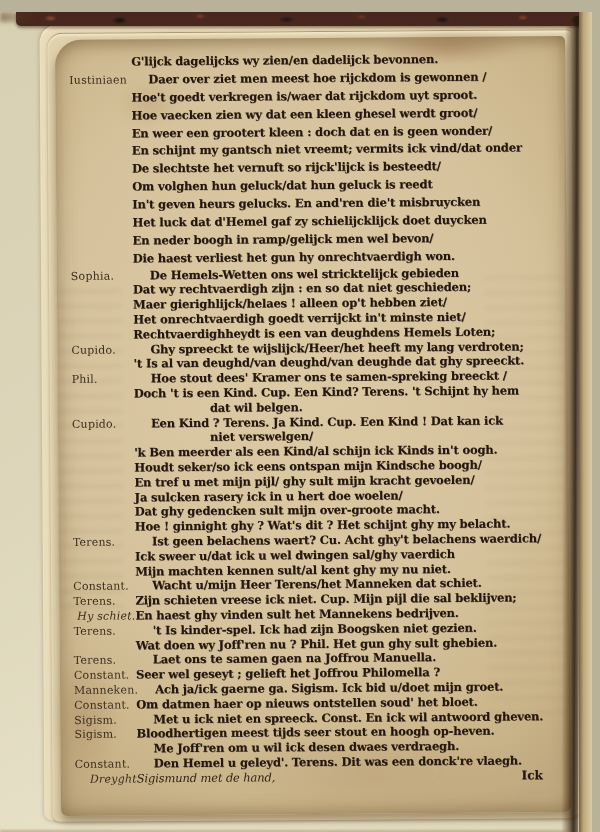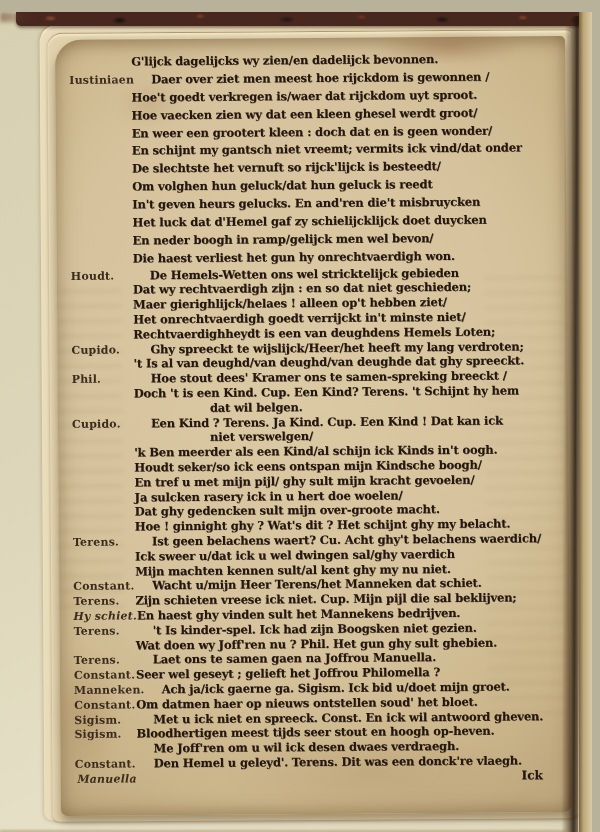--- a/index.html
+++ b/index.html
@@ -45,21 +45,21 @@
   .gutter{position:absolute;left:563px;top:4px;width:17px;height:822px;
     transform:rotate(.25deg);filter:blur(.6px);
     background:linear-gradient(to right,rgba(80,55,30,0) 0%,rgba(70,45,22,.5) 40%,rgba(32,20,9,.85) 72%,rgba(60,40,20,.55) 100%);}
   .facing{position:absolute;left:579px;top:0;width:21px;height:832px;
     background:linear-gradient(to right,#7c6241 0%,#bca879 22%,#d9c8a3 58%,#d2c099 100%);}
   
   .text{position:absolute;left:14px;top:14px;right:26px;}
   .line{display:flex;align-items:baseline;white-space:nowrap;}
   .line.tall{height:17.9px;line-height:17.9px;}
   .line.short{height:14.8px;line-height:14.8px;}
-  .speaker{flex:0 0 62px;font-size:11px;font-weight:700;color:#3b2b1c;letter-spacing:.2px;}
+  .speaker{flex:0 0 62px;font-size:11px;font-weight:400;color:#3b2b1c;letter-spacing:.2px;}
   .speaker.it{font-style:italic;text-align:right;}
   .verse{font-size:11.5px;font-weight:700;color:#241710;letter-spacing:-.15px;
     text-shadow:.4px .4px .3px rgba(45,28,12,.5);}
   .i1 .verse{padding-left:17px;}
   .i2 .verse{padding-left:76px;}
   .verse.vit{font-weight:400;font-style:italic;text-shadow:none;color:#3224166;color:#322416;}
   .catch{margin-left:auto;font-size:12px;font-weight:700;color:#241710;
     text-shadow:.4px .4px .3px rgba(45,28,12,.5);padding-right:2px;}
   
   .stain{position:absolute;pointer-events:none;}
@@ -138,21 +138,21 @@
   </div>
         <div class="line i0 tall">
     <span class="speaker"></span>
     <span class="verse">En neder boogh in ramp/gelijck men wel bevon/</span>
   </div>
         <div class="line i0 tall">
     <span class="speaker"></span>
     <span class="verse">Die haest verliest het gun hy onrechtvaerdigh won.</span>
   </div>
         <div class="line i1 short">
-    <span class="speaker">Houdt.</span>
+    <span class="speaker">Sophia.</span>
     <span class="verse">De Hemels-Wetten ons wel stricktelijck gebieden</span>
   </div>
         <div class="line i0 short">
     <span class="speaker"></span>
     <span class="verse">Dat wy rechtvaerdigh zijn :  en so dat niet geschieden;</span>
   </div>
         <div class="line i0 short">
     <span class="speaker"></span>
     <span class="verse">Maer gierighlijck/helaes ! alleen op't hebben ziet/</span>
   </div>
@@ -274,21 +274,22 @@
   </div>
         <div class="line i1 short">
     <span class="speaker"></span>
     <span class="verse">Me Joff'ren om u wil ick desen dwaes verdraegh.</span>
   </div>
         <div class="line i1 short">
     <span class="speaker">Constant.</span>
     <span class="verse">Den Hemel u geleyd'.  Terens. Dit was een donck're vlaegh.</span>
   </div>
         <div class="line i0 short">
-    <span class="speaker it">Manuella</span>
+    <span class="speaker it">Dreyght</span>
+    <span class="verse vit">Sigismund met de hand,</span>
   <span class="catch">Ick</span>
         </div>
       </div>
   </div>
 
   <div class="gutter"></div>
   <div class="facing"></div>
   <div class="bottom-line"></div>
 </div>
 

